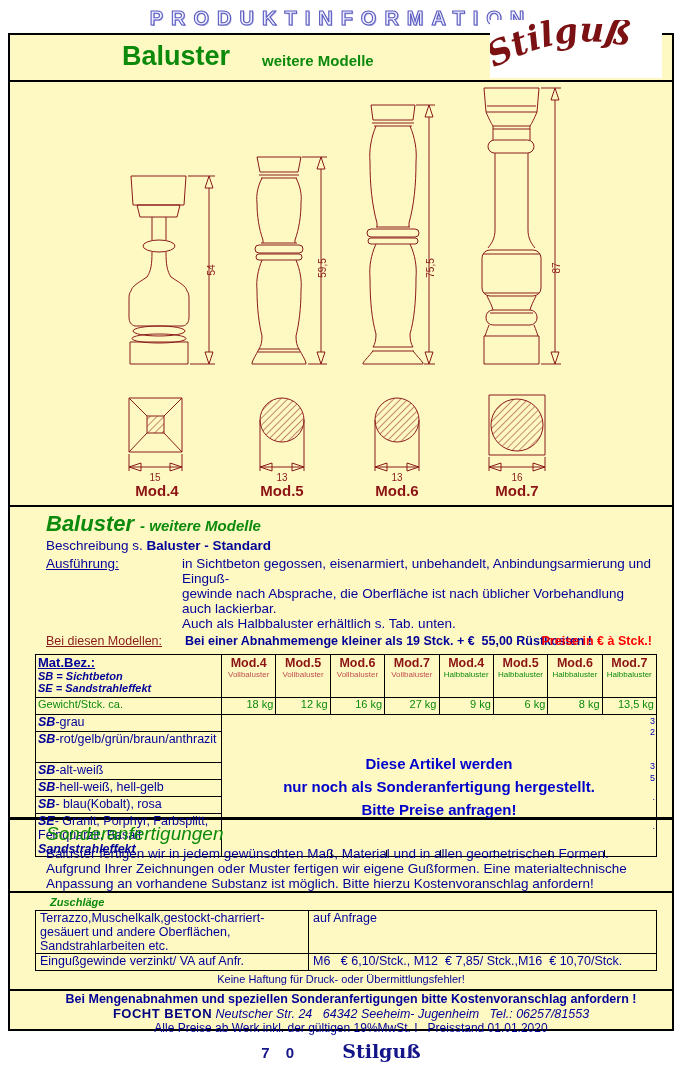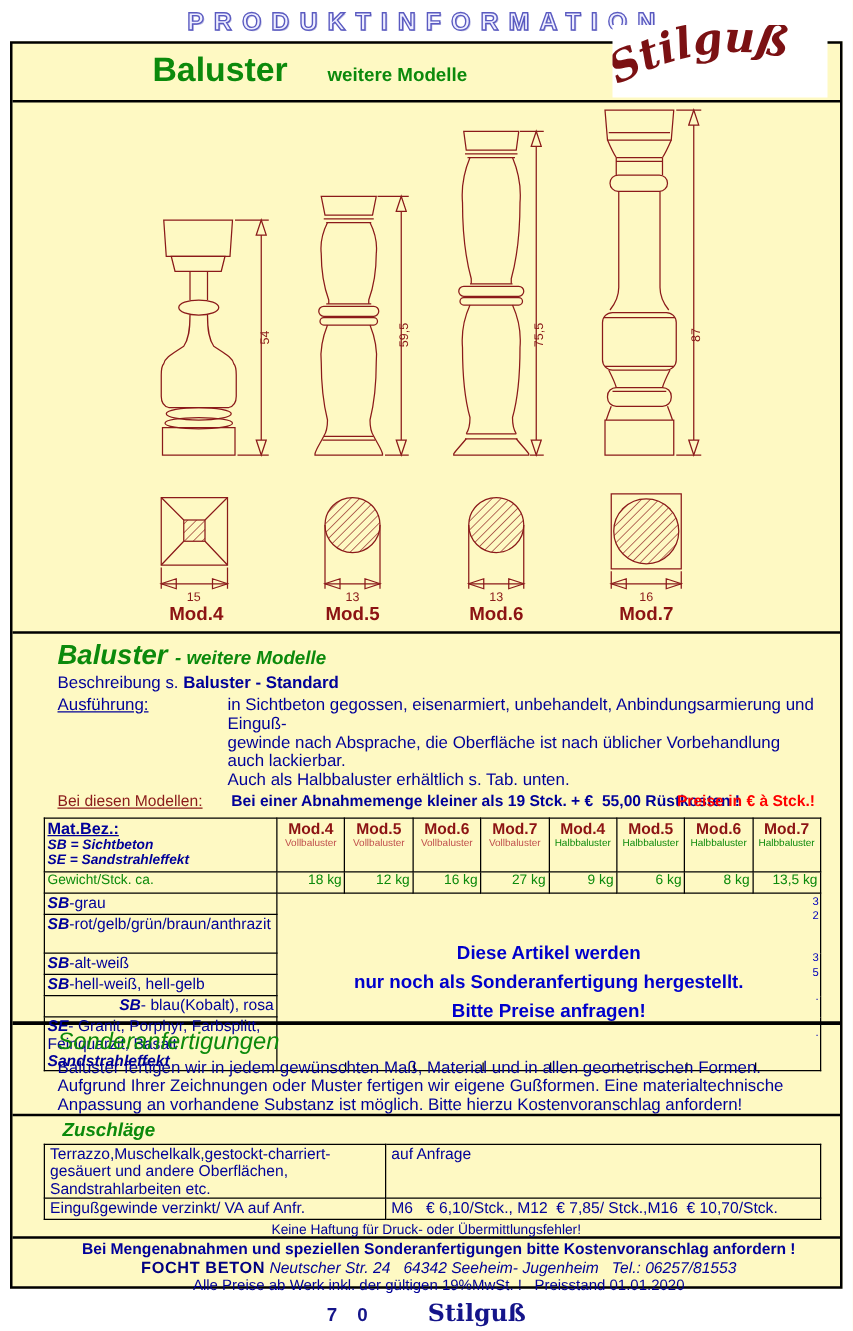--- a/index.html
+++ b/index.html
@@ -46,33 +46,33 @@
   .modname{color:#8c1313;font-weight:bold;font-size:12.5px;margin-top:1px;}
   .modsub{font-size:8px;}
   .voll{color:#c0504d;} .halb{color:#0c8a0c;}
   .srow-w td{height:16px;color:#0c8a0c;}
   .wlabel{font-size:11px;}
   .wval{text-align:right;}
   .mrow{font-size:12.5px;color:#000099;line-height:14px;}
   .mrow .code{font-weight:bold;font-style:italic;}
   .mrow .extra{font-weight:bold;font-style:italic;}
   .r1 td{height:16px;} .r2 td{height:30px;} .r3 td{height:16px;}
-  .r4 td{height:16px;} .r5 td{height:16px;text-align:right;} .r6 td{height:38px;}
+  .r4 td{height:16px;} .r5 td{height:16px;} .r6 td{height:38px;}
   .notice{position:relative;text-align:center;vertical-align:middle !important;}
   .nline{color:#0000cc;font-weight:bold;font-size:15px;line-height:23px;}
   .nwrap{position:absolute;left:0;right:0;top:50%;transform:translateY(-50%);}
   .tick{position:absolute;bottom:0;width:1px;height:6px;background:#000;}
   .frag{position:absolute;right:1px;color:#0000bb;font-size:9px;font-style:normal;line-height:9px;}
   
   .band-sonder{position:relative;height:68px;border-bottom:2px solid #000;color:#000099;}
   .sonder-title{margin:3px 0 1px 36px;font-size:19px;font-weight:normal;font-style:italic;color:#0c8a0c;}
   .sonder-line{margin-left:36px;font-size:13.5px;line-height:15px;}
   
   .band-zu{position:relative;height:93px;border-bottom:2px solid #000;color:#000099;}
-  .zu-title{margin:3px 0 2px 40px;font-size:15px;font-weight:bold;font-style:italic;color:#0c8a0c;}
+  .zu-title{margin:3px 0 2px 40px;font-size:11px;font-weight:bold;font-style:italic;color:#0c8a0c;}
   .ztable{border-collapse:collapse;table-layout:fixed;width:622px;margin-left:25px;font-size:12.5px;color:#000099;}
   .ztable td{border:1px solid #000;padding:0 4px;vertical-align:top;overflow:hidden;}
   .ztable col.z0{width:273px;}
   .zr1 td{height:42px;line-height:14px;}
   .zr2 td{height:16px;white-space:pre-wrap;}
   .zu-disc{text-align:center;font-size:11px;margin-top:2px;}
   
   .band-footer{position:relative;height:48px;color:#000099;text-align:center;padding-left:20px;}
   .f1{font-weight:bold;font-size:12.5px;margin-top:1px;}
   .f2{font-size:12.5px;margin-top:0px;}

